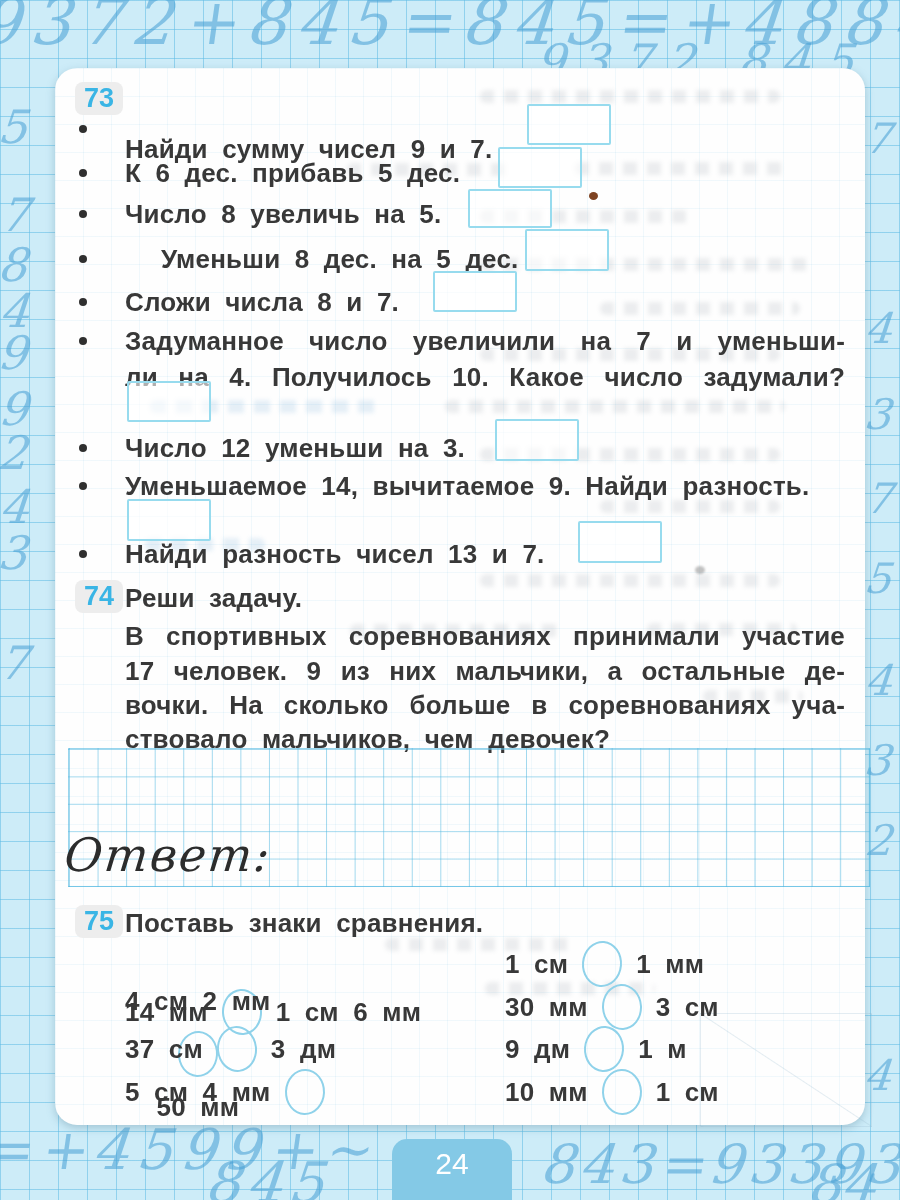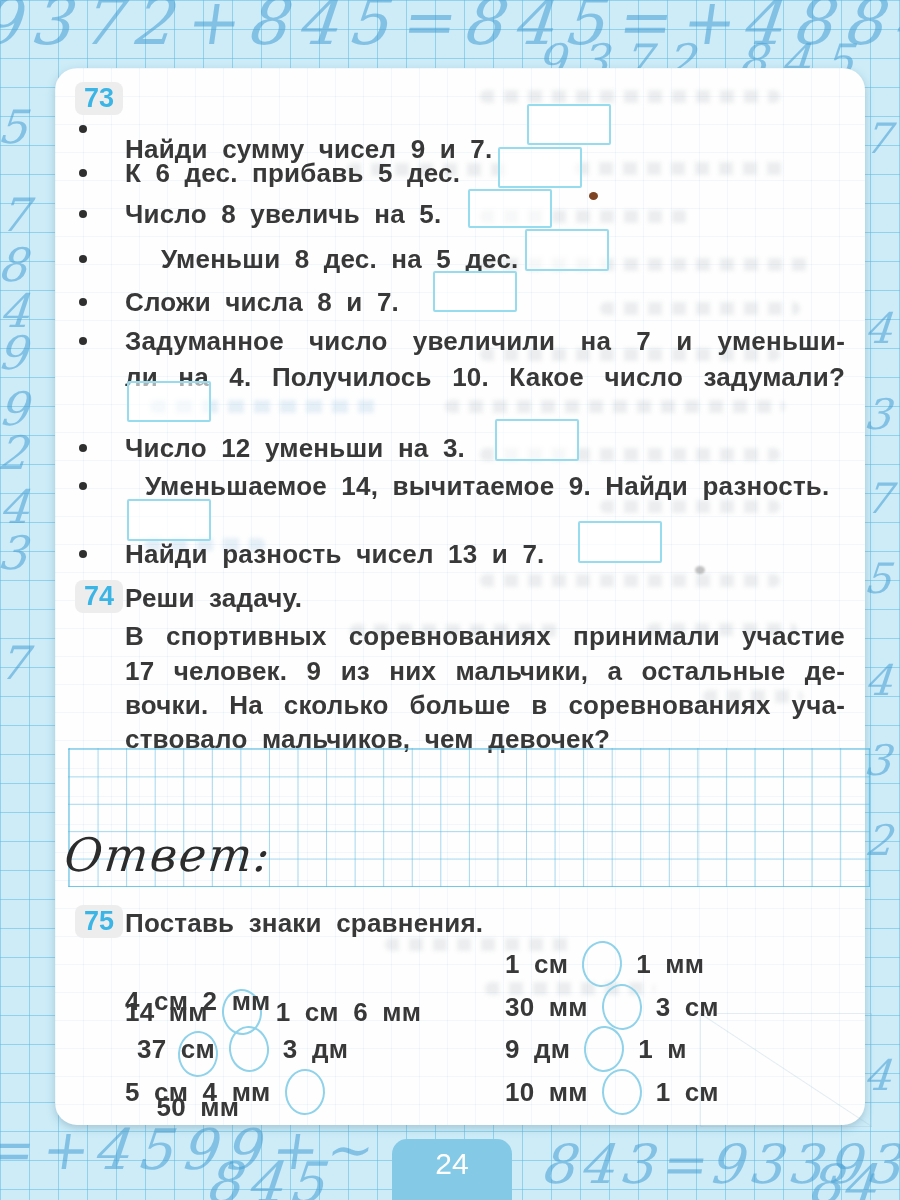--- a/index.html
+++ b/index.html
@@ -171,21 +171,21 @@
     <div class="abs bullet" style="left:24px; top:269px;"></div>
     <div class="abs jline" style="left:70px; top:257px;">Задуманное число увеличили на 7 и уменьши-</div>
     <div class="abs jline" style="left:70px; top:293px;">ли на 4. Получилось 10. Какое число задумали?</div>
     <div class="abs answer-box" style="left:72px; top:313px; width:80px; height:37px;"></div>
 
     <div class="abs bullet" style="left:24px; top:376px;"></div>
     <div class="abs txt" style="left:70px; top:364px;">Число 12 уменьши на 3.</div>
     <div class="abs answer-box" style="left:440px; top:351px; width:80px; height:38px;"></div>
 
     <div class="abs bullet" style="left:24px; top:414px;"></div>
-    <div class="abs txt" style="left:70px; top:402px;margin-left:20px;">Уменьшаемое 14, вычитаемое 9. Найди разность.</div>
+    <div class="abs txt" style="left:70px; top:402px;">Уменьшаемое 14, вычитаемое 9. Найди разность.</div>
     <div class="abs answer-box" style="left:72px; top:431px; width:80px; height:38px;"></div>
 
     <div class="abs bullet" style="left:24px; top:482px;"></div>
     <div class="abs txt" style="left:70px; top:470px;">Найди разность чисел 13 и 7.</div>
     <div class="abs answer-box" style="left:523px; top:453px; width:80px; height:38px;"></div>
 
     <div class="abs pill" style="left:20px; top:512px;">74</div>
     <div class="abs txt" style="left:70px; top:514px;">Реши задачу.</div>
     <div class="abs jline" style="left:70px; top:552px;">В спортивных соревнованиях принимали участие</div>
     <div class="abs jline" style="left:70px; top:587px;">17 человек. 9 из них мальчики, а остальные де-</div>
@@ -201,21 +201,21 @@
     <div class="abs cmp-row" style="left:70px; top:874px;margin-top:48px;">
       <span class="txt">14 мм</span>
       <span class="cmp-circle" style="transform:rotate(-4deg);"></span>
       <span class="txt">1 см 6 мм</span>
     </div>
     <div class="abs cmp-row" style="left:70px; top:917px;flex-direction:column;">
       <span class="txt">4 см 2 мм</span>
       <span class="cmp-circle" style="transform:rotate(3deg);"></span>
       <span class="txt">50 мм</span>
     </div>
-    <div class="abs cmp-row" style="left:82px; top:959px;">
+    <div class="abs cmp-row" style="left:70px; top:959px;">
       <span class="txt">37 см</span>
       <span class="cmp-circle" style="transform:rotate(-6deg);"></span>
       <span class="txt">3 дм</span>
     </div>
     <div class="abs cmp-row" style="left:70px; top:1002px;">
       <span class="txt">5 см 4 мм</span>
       <span class="cmp-circle" style="transform:rotate(2deg);"></span>
     </div>
 
     <div class="abs cmp-row" style="left:450px; top:874px;">

